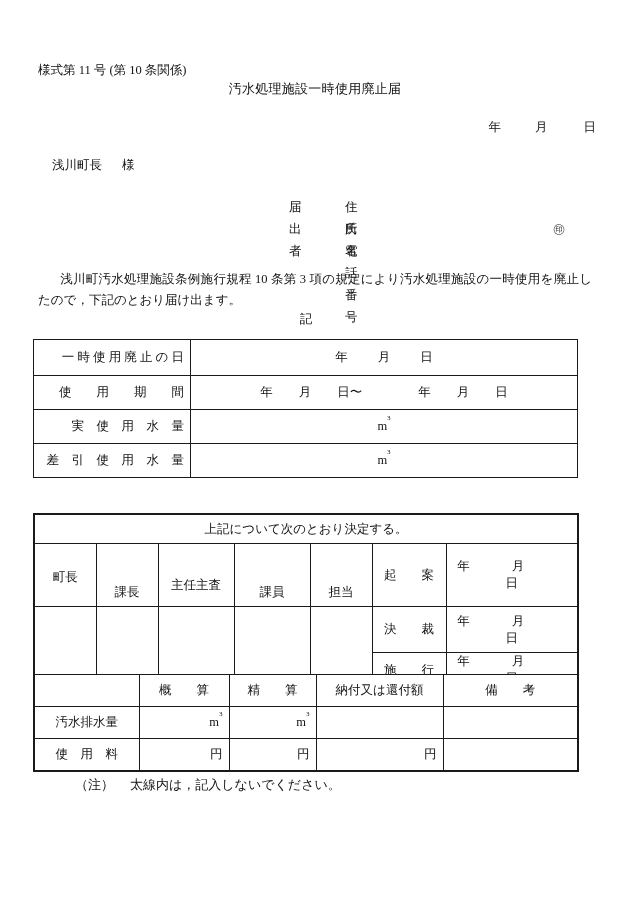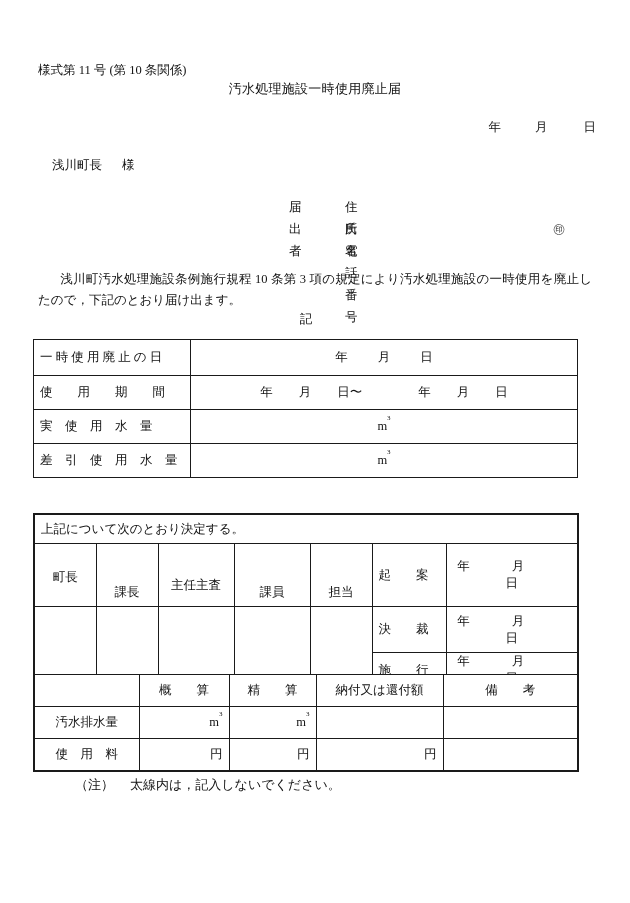--- a/index.html
+++ b/index.html
@@ -91,27 +91,27 @@
     border: 1px solid #1a1a1a;
     padding: 0 6px;
     vertical-align: middle;
     background: #ffffff;
   }
   .t-upper { top: 339px; }
   .t-mid   { top: 513px; }
   .t-low   { top: 674px; }
 
   .lbl-cell {
-    text-align: left;
+    text-align: right;
     white-space: nowrap;
     font-size: 12.5px;
   }
   .ctr { text-align: center; }
   .rgt { text-align: right; }
-  .lft { text-align: left; }
+  .lft { text-align: center; }
 
   .unit-cell { text-align: center; }
   .m3 { position: relative; }
   .m3 sup {
     font-size: 7px;
     position: relative;
     top: -5px;
     left: 0px;
   }
 

